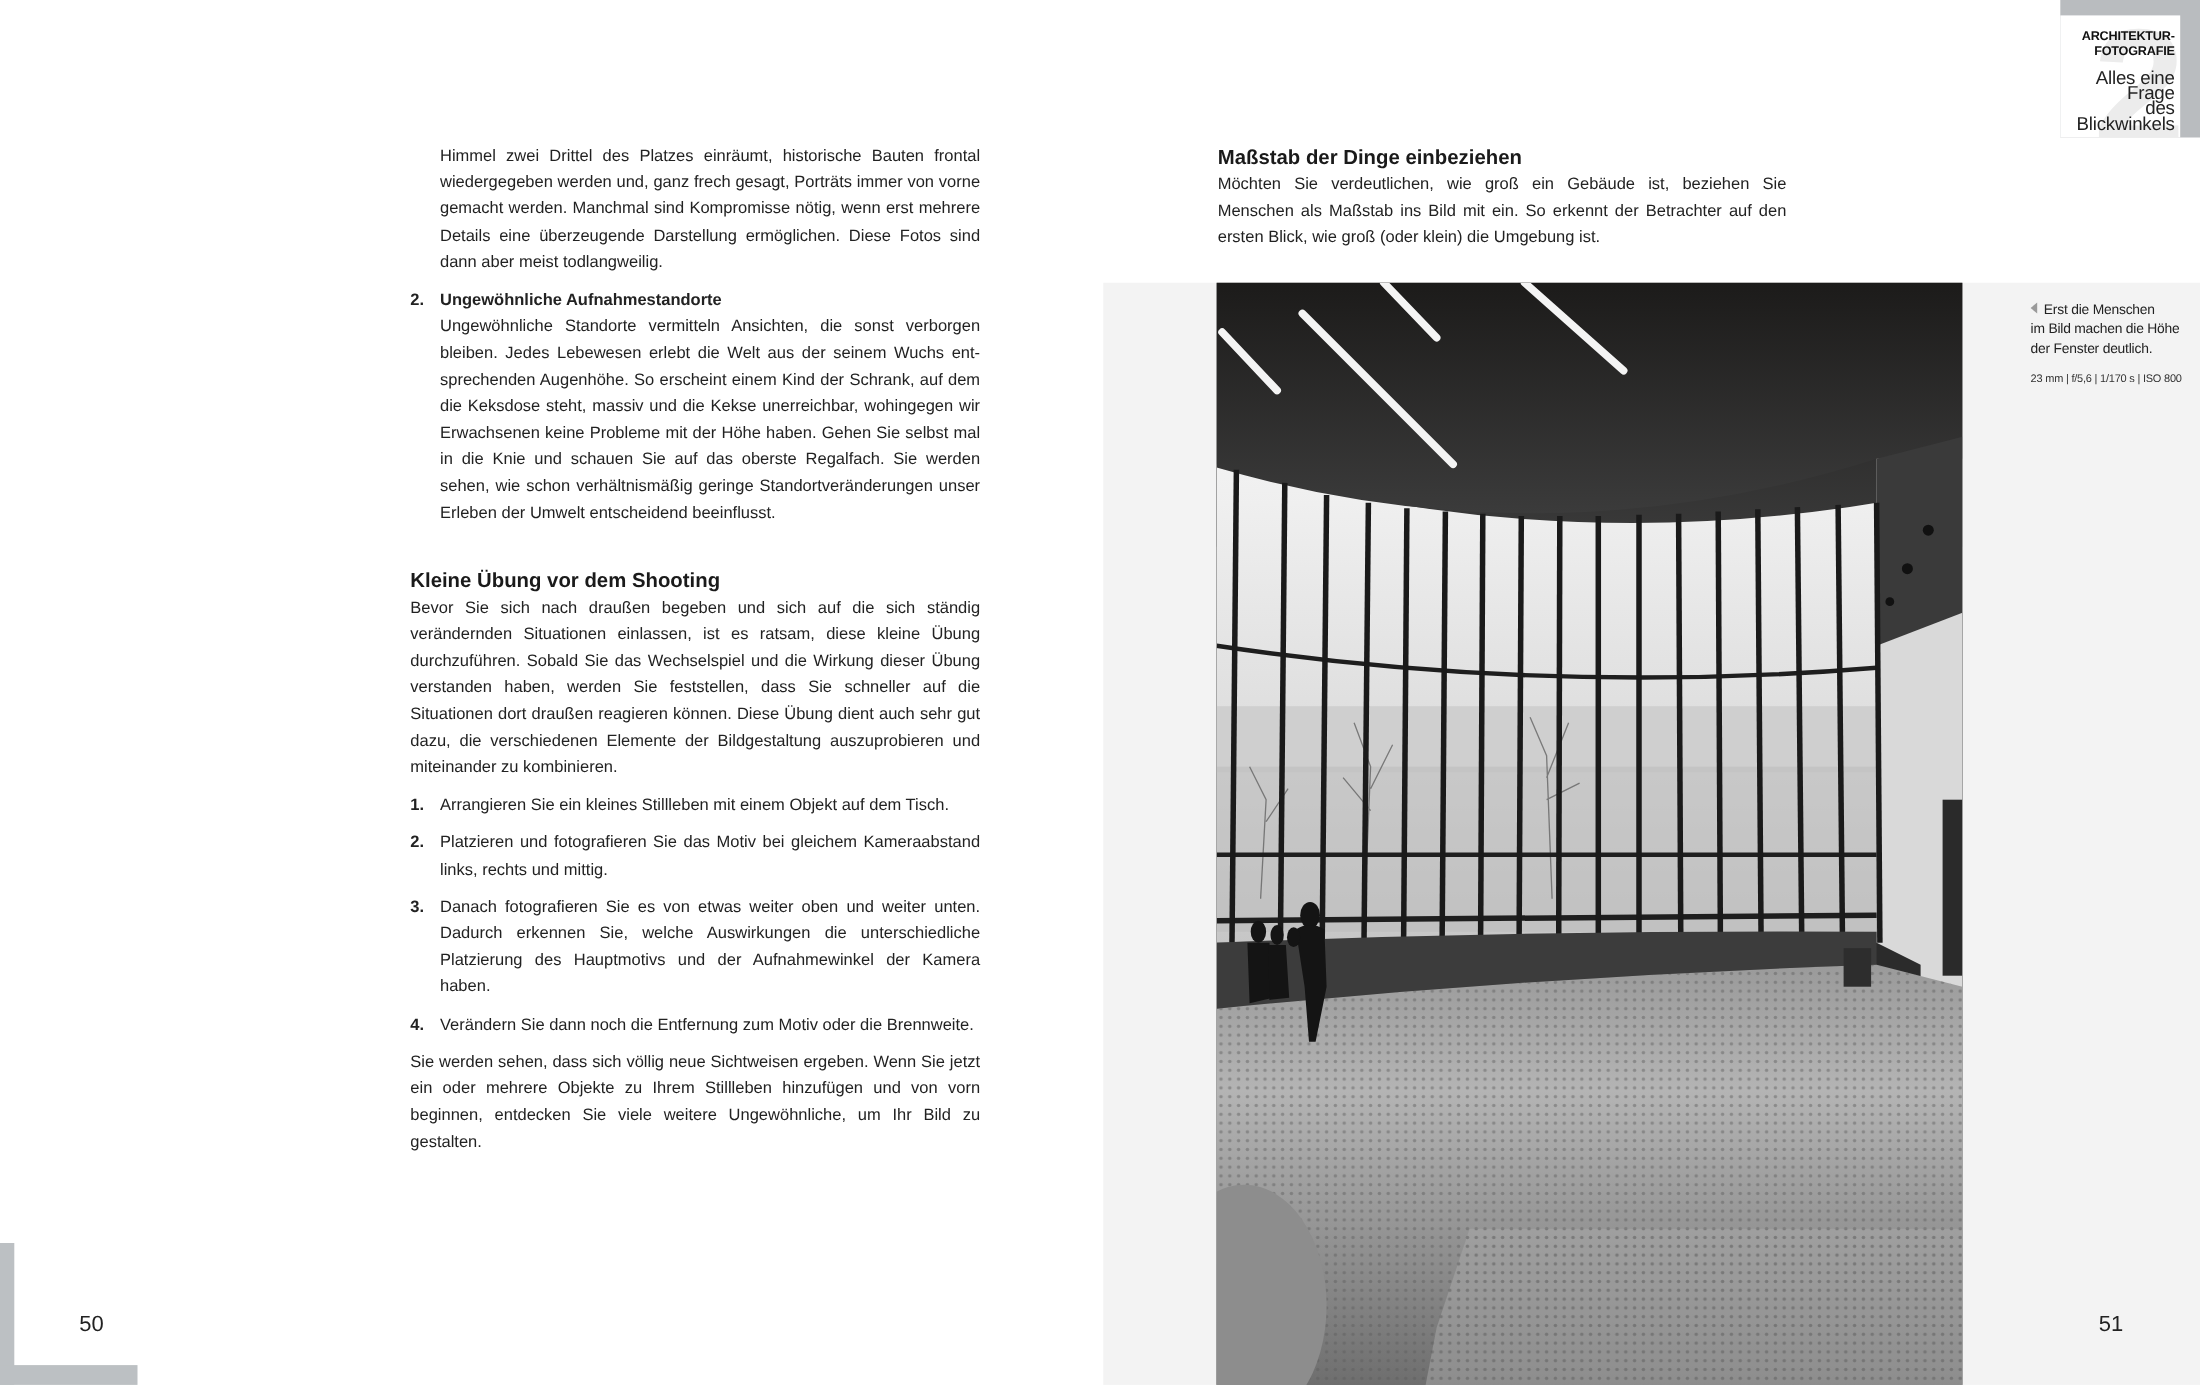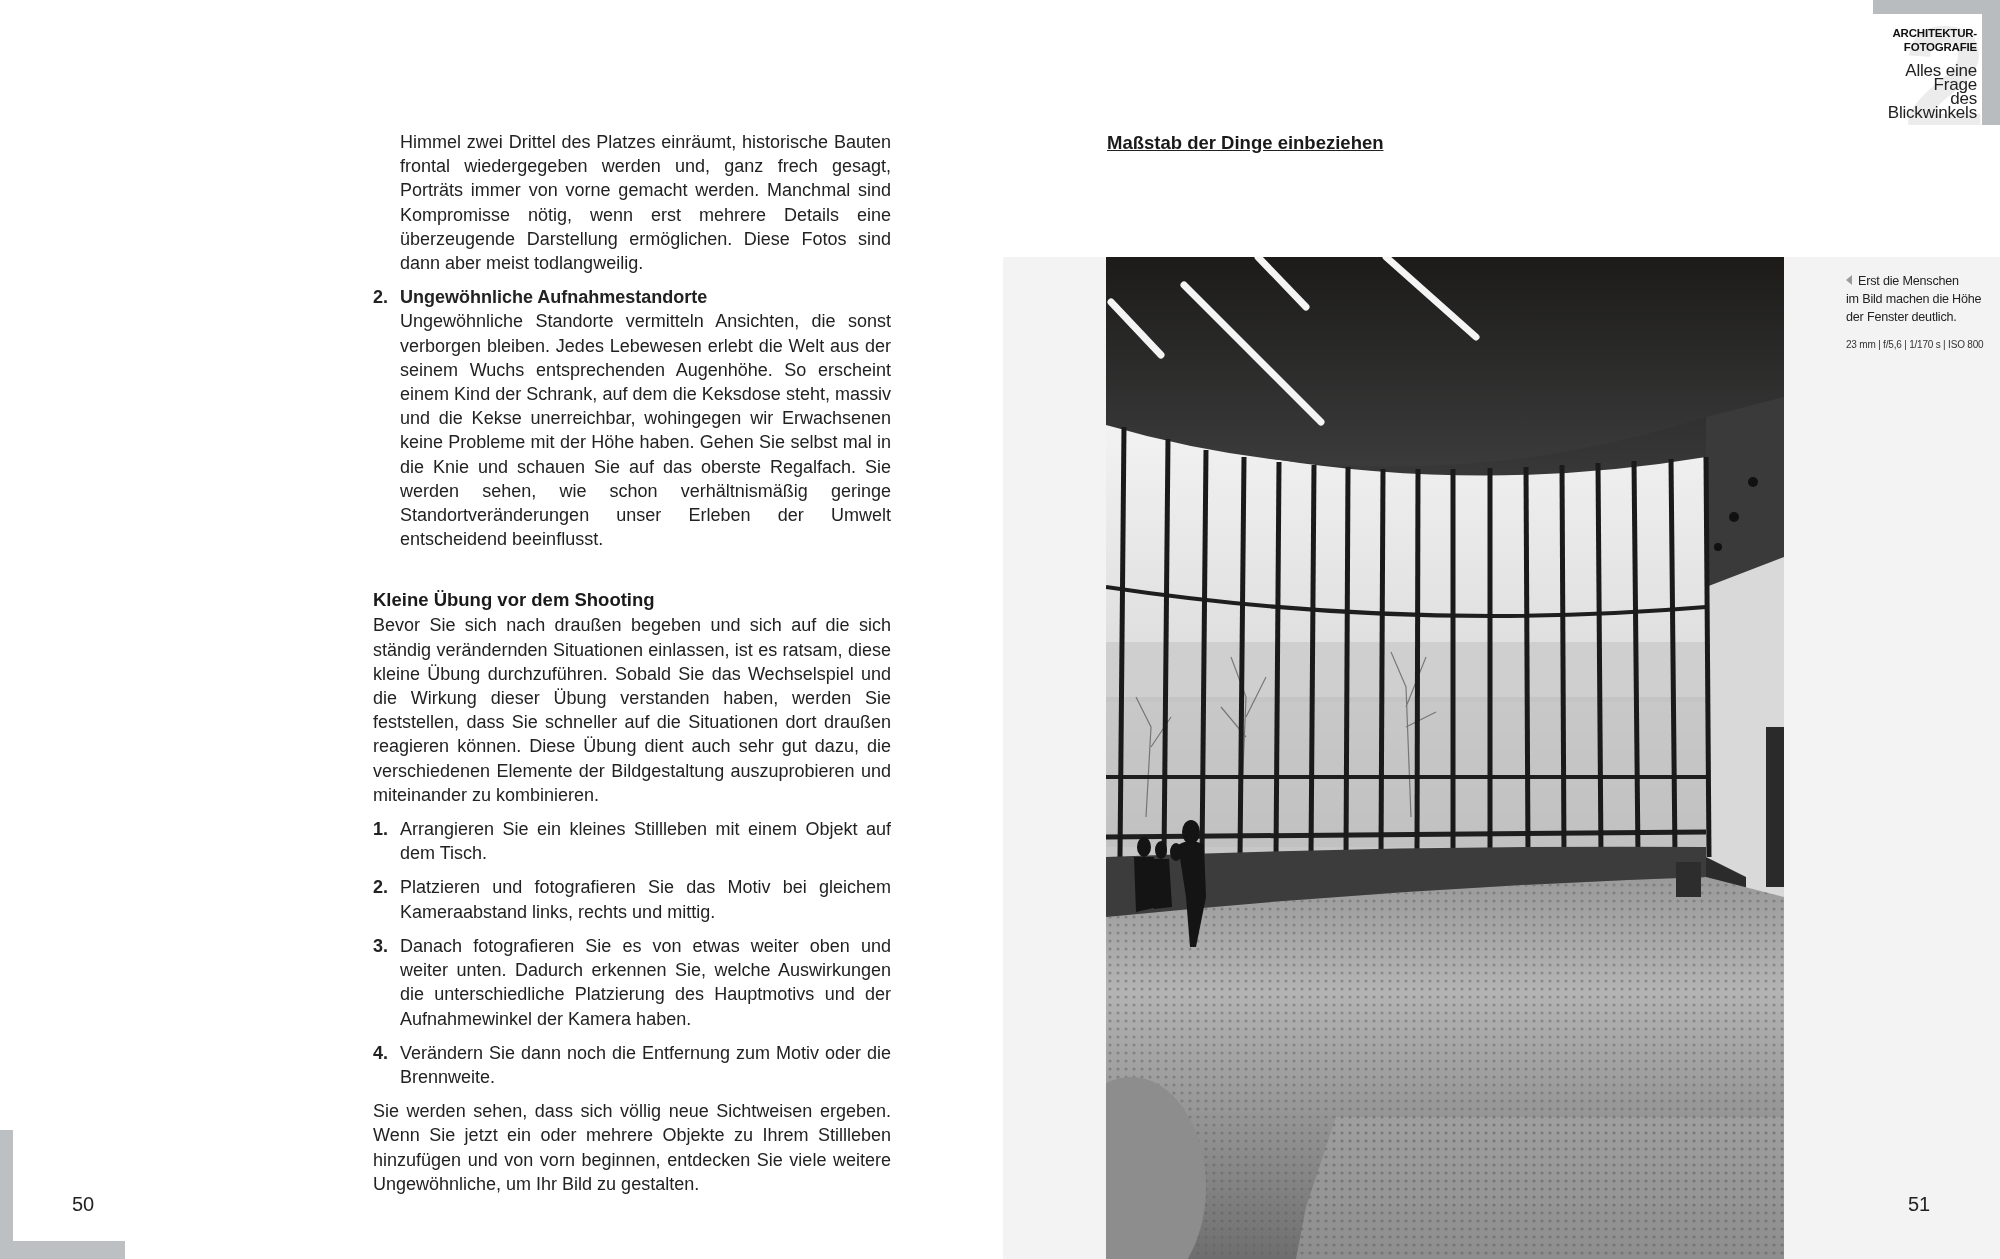--- a/index.html
+++ b/index.html
@@ -1,19 +1,19 @@
 <!DOCTYPE html>
 <html><head>
 <meta charset="utf-8">
 <style>
   html, body { margin:0; padding:0; }
   body { width:2000px; height:1259px; position:relative; overflow:hidden; background:#ffffff;
          font-family:"Liberation Sans","DejaVu Sans",sans-serif; color:#222; }
   .abs { position:absolute; }
-  .para { font-size:18px; line-height:24.2px; text-align:justify; margin:0; hyphens:manual; }
+  .para { font-size:15px; line-height:24.2px; text-align:justify; margin:0; hyphens:manual; }
   .head { font-size:18.5px; font-weight:bold; line-height:26px; margin:0; color:#1a1a1a; }
   .sub-head { font-weight:bold; }
   
   #left-col { left:373px; top:130px; width:518px; }
   .indent { padding-left:27px; }
   .num-item { position:relative; padding-left:27px; }
   .num-item .num { position:absolute; left:0; top:0; font-weight:bold; }
   .gap-s { height:10px; }
   .gap-m { height:36px; }
   
@@ -22,21 +22,21 @@
   #corner-tr { left:1873px; top:0; width:127px; height:125px; background:#b9bcbf; }
   #corner-tr-inner { left:1873px; top:14px; width:109px; height:111px; background:#ffffff; overflow:hidden; }
   #chapter-num { position:absolute; left:30px; top:-10px; font-size:150px; font-weight:bold; color:#ececec; line-height:150px; }
   #chapter-title { position:absolute; right:5px; top:12px; text-align:right; font-size:11.5px; font-weight:bold; line-height:14px; color:#111; letter-spacing:-0.2px; }
   #chapter-sub { position:absolute; right:5px; top:50px; text-align:right; font-size:17px; line-height:14px; color:#222; letter-spacing:-0.2px; }
   
   .pnum { font-size:20px; color:#222; }
   #pnum-left { left:72px; top:1193px; }
   #pnum-right { left:1908px; top:1193px; }
   
-  #right-col { left:1107px; top:130px; width:517px;text-decoration:underline; }
+  #right-col { left:1107px; top:130px; width:517px; }
   #gray-panel { left:1003px; top:257px; width:997px; height:1002px; background:#f3f3f3; }
   #photo { left:1106px; top:257px; width:678px; height:1002px; overflow:hidden; background:#2b2b2b; }
   #caption { left:1806px; top:272px; width:180px; font-size:12.6px; line-height:18px; color:#222; letter-spacing:-0.2px;margin-left:40px; }
   #caption-meta { margin-top:10px; font-size:10px; color:#333; letter-spacing:-0.2px; }
   .tri { display:inline-block; width:0; height:0; border-top:5px solid transparent; border-bottom:5px solid transparent;
          border-right:6px solid #9a9a9a; margin-right:6px; vertical-align:0px; }
 </style>
 </head>
 <body>
 
@@ -88,20 +88,21 @@
     <p class="para">Verändern Sie dann noch die Entfernung zum Motiv oder die Brenn­weite.</p>
   </div>
   <div class="gap-s"></div>
   <p class="para">Sie werden sehen, dass sich völlig neue Sichtweisen ergeben. Wenn Sie jetzt ein oder mehrere Objekte zu Ihrem Stillleben hinzufügen und von vorn beginnen, entdecken Sie viele weitere Ungewöhnliche, um Ihr Bild zu gestalten.</p>
 </div>
 
 <div class="abs pnum" id="pnum-left">50</div>
 
 <div class="abs" id="right-col">
   <h2 class="head">Maßstab der Dinge einbeziehen</h2>
+  <p class="para">Möchten Sie verdeutlichen, wie groß ein Gebäude ist, beziehen Sie Menschen als Maßstab ins Bild mit ein. So erkennt der Betrachter auf den ersten Blick, wie groß (oder klein) die Umgebung ist.</p>
 </div>
 
 <div class="abs" id="gray-panel"></div>
 
 <div class="abs" id="photo">
   <svg width="678" height="1002" viewBox="0 0 678 1002" xmlns="http://www.w3.org/2000/svg">
     <defs>
       <linearGradient id="ceil" x1="0" y1="0" x2="0" y2="1">
         <stop offset="0" stop-color="#1c1b1a"></stop>
         <stop offset="1" stop-color="#3b3b3b"></stop>

